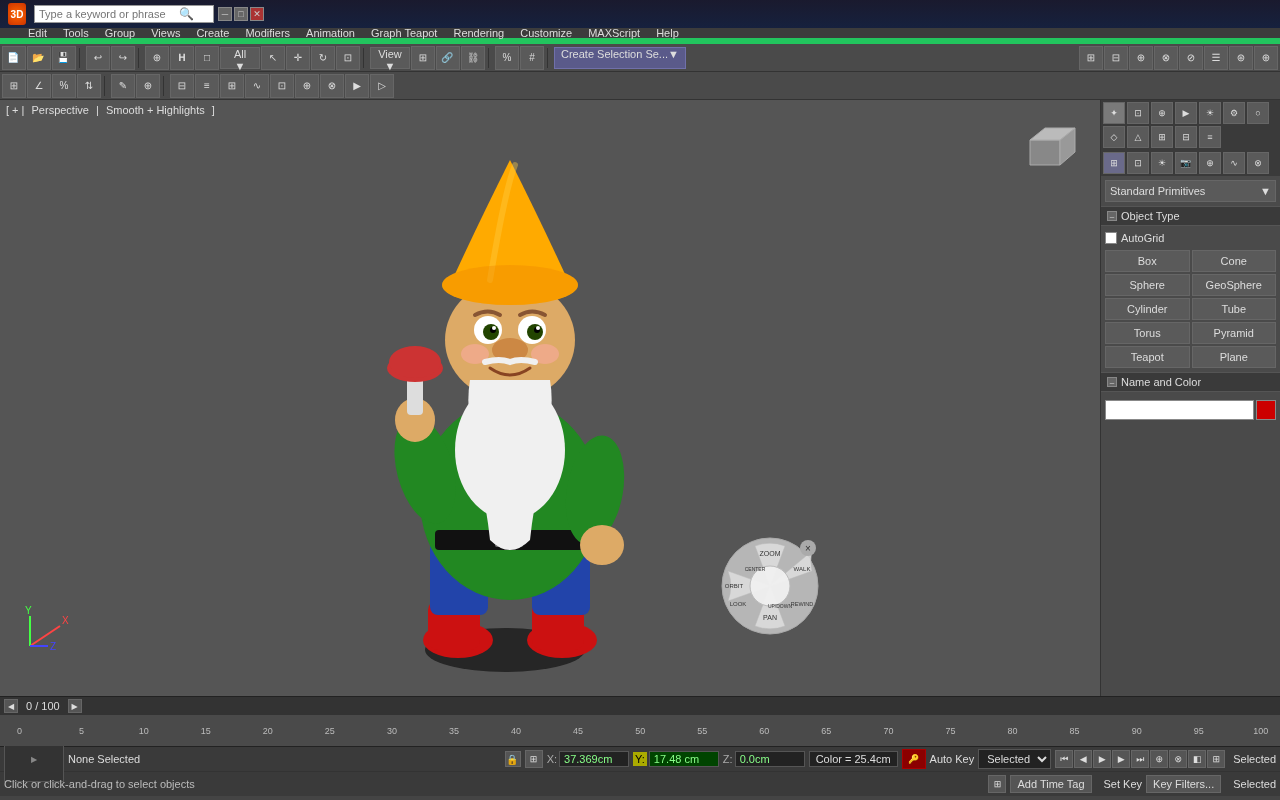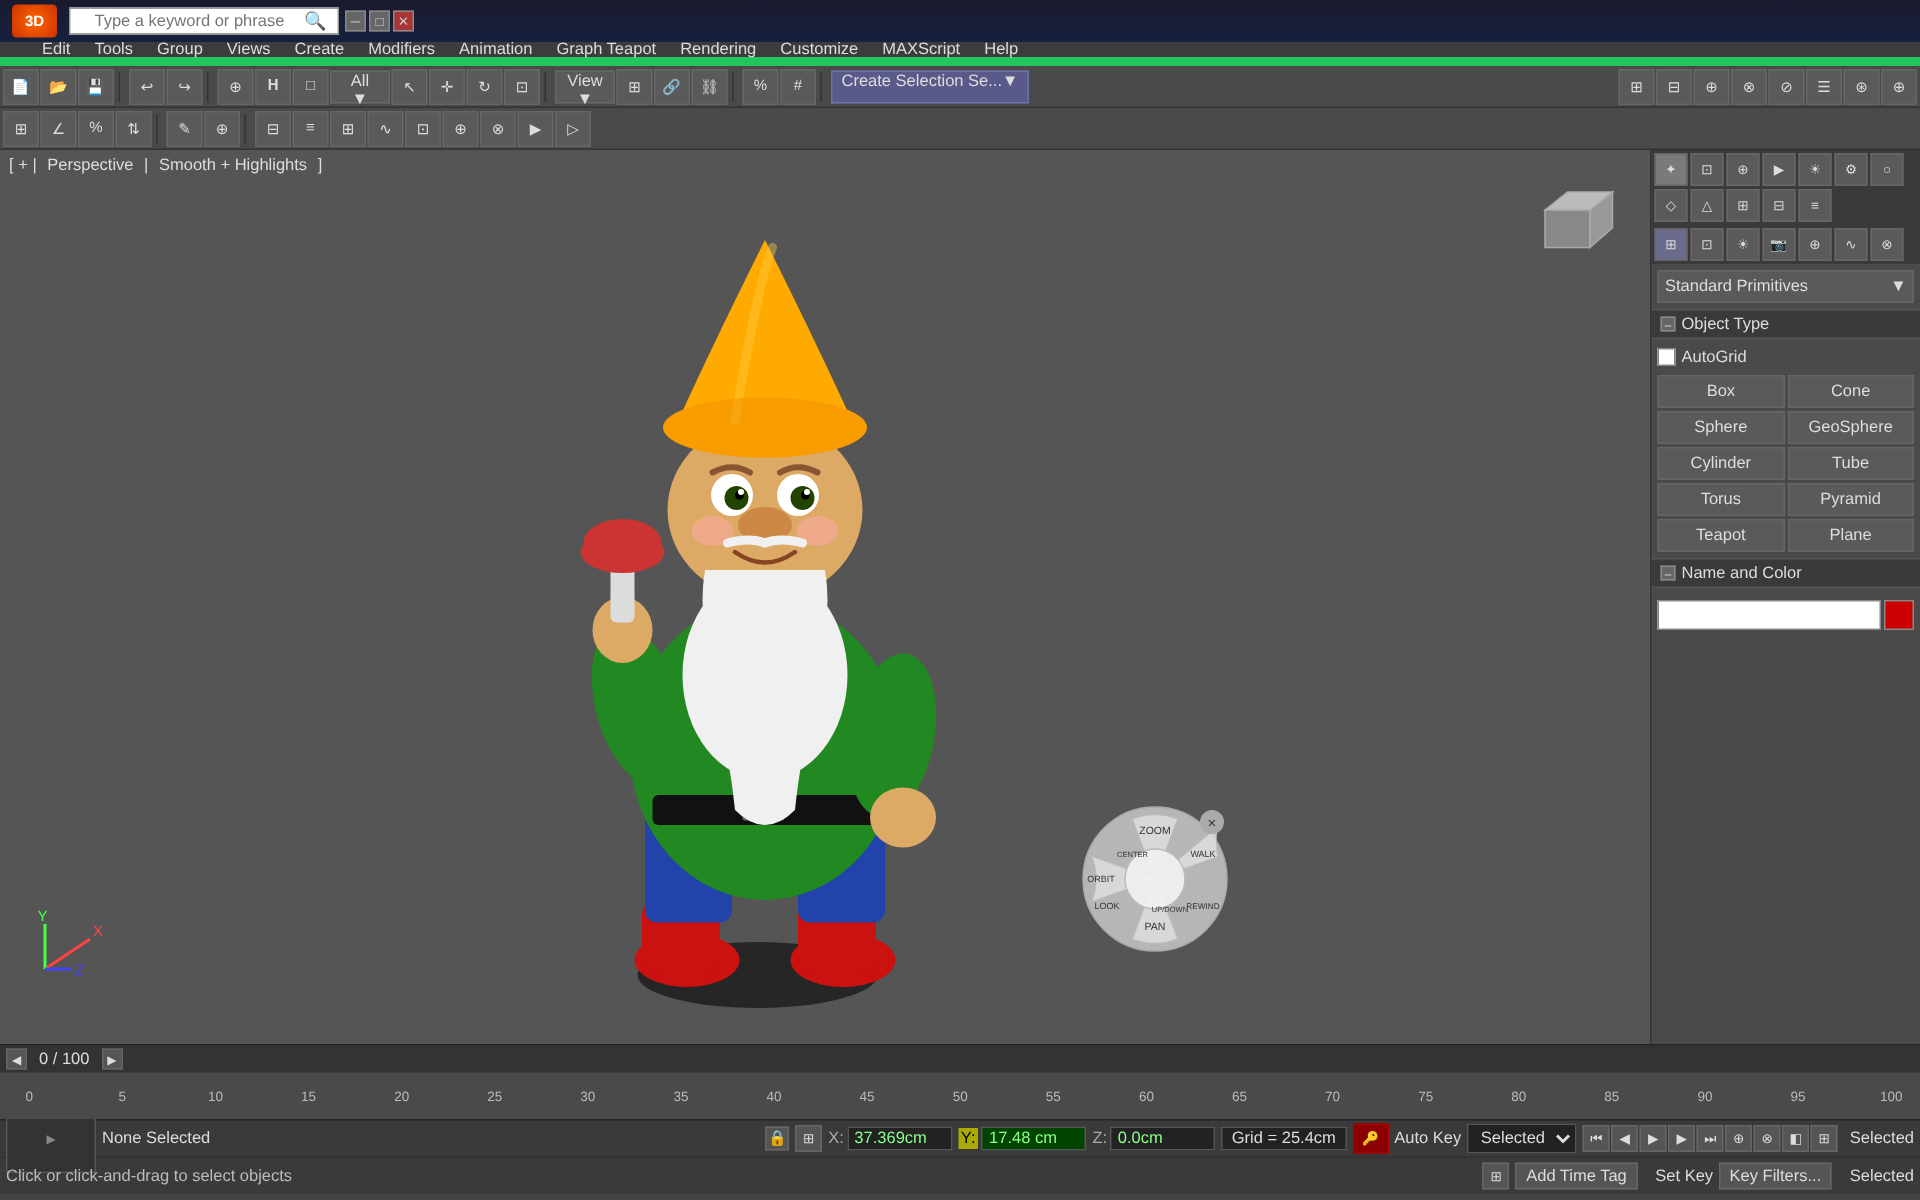--- a/index.html
+++ b/index.html
@@ -10,38 +10,38 @@
       height: 28px;
       background: linear-gradient(to bottom, #1a1a2e, #16213e);
       display: flex;
       align-items: center;
       padding: 0 8px;
       color: #ccc;
       font-size: 11px;
       position: relative;
     }
     #title-bar .app-icon {
-      width: 30px; height: 22px;
+      width: 18px; height: 22px;
       background: radial-gradient(circle, #ff6600, #cc3300);
       border-radius: 3px;
       margin-right: 8px;
       display: flex; align-items: center; justify-content: center;
       font-weight: bold; font-size: 10px; color: white;
     }
     #title-bar .title-text {
       flex: 1;
       text-align: center;
       font-size: 12px;
       color: #bbb;
     }
     #title-bar .search-box {
       display: flex; align-items: center;
       background: #fff;
       border: 1px solid #999;
-      padding: 1px 16px;
+      padding: 1px 4px;
       width: 180px;
       margin-right: 4px;
     }
     #title-bar .search-box input {
       border: none; outline: none;
       font-size: 11px; color: #333;
       width: 140px; background: transparent;
     }
     #title-bar .win-btns {
       display: flex; gap: 2px;
@@ -770,21 +770,21 @@
       <span class="coord-label" style="background:#aaaa00;color:#000;padding:1px 2px;">Y:</span>
       <span class="coord-value active">17.48 cm</span>
     </div>
 
     <div class="coord-field">
       <span class="coord-label">Z:</span>
       <span class="coord-value">0.0cm</span>
     </div>
 
     <div class="grid-display">
-      <span>Grid =</span>
+      <span>Color =</span>
       <span>25.4cm</span>
     </div>
 
     <div class="key-btn">🔑</div>
 
     <span class="auto-key-label">Auto Key</span>
 
     <select class="selected-dropdown">
       <option>Selected</option>
     </select>

